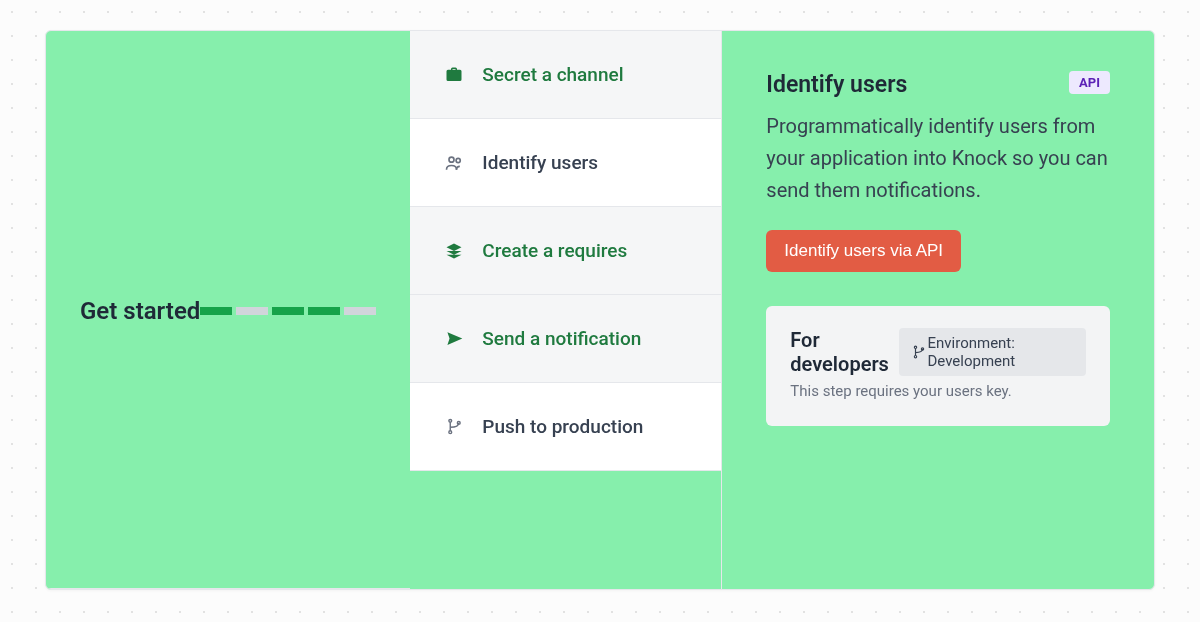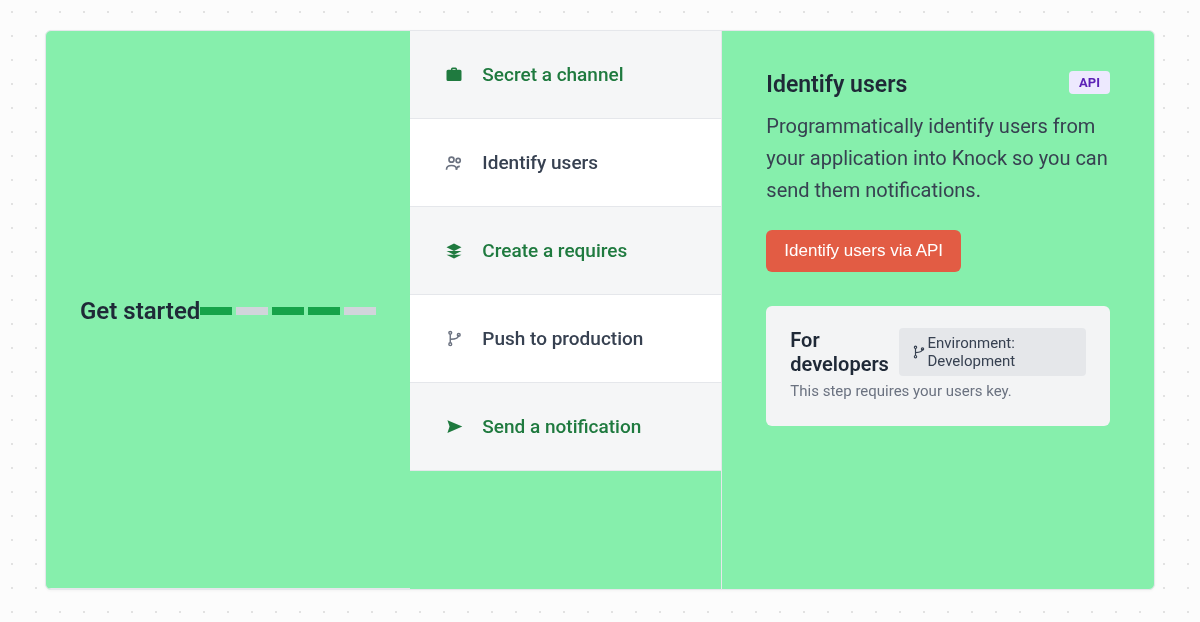--- a/index.html
+++ b/index.html
@@ -243,38 +243,38 @@
         <span>Identify users</span>
       </div>
       <div class="sidebar-item pending">
         <span class="icon">
           <svg width="18" height="18" viewBox="0 0 24 24" fill="currentColor">
               <path d="M12 2 2 7l10 5 10-5-10-5zM2 12l10 5 10-5M2 17l10 5 10-5"></path>
             </svg>
         </span>
         <span>Create a requires</span>
       </div>
+      <div class="sidebar-item pending">
+        <span class="icon">
+          <svg width="17" height="17" viewBox="0 0 24 24" fill="currentColor">
+              <path d="M2 21 23 12 2 3l3 9-3 9zm5-9 13 0"></path>
+            </svg>
+        </span>
+        <span>Send a notification</span>
+      </div>
       <div class="sidebar-item neutral">
         <span class="icon">
           <svg width="17" height="17" viewBox="0 0 24 24" fill="none" stroke="currentColor" stroke-width="2">
               <circle cx="6" cy="4" r="2"></circle>
               <circle cx="6" cy="20" r="2"></circle>
               <circle cx="18" cy="7" r="2"></circle>
               <path d="M6 6v12M6 13c6 0 12-1 12-6"></path>
             </svg>
         </span>
         <span>Push to production</span>
-      </div>
-      <div class="sidebar-item pending">
-        <span class="icon">
-          <svg width="17" height="17" viewBox="0 0 24 24" fill="currentColor">
-              <path d="M2 21 23 12 2 3l3 9-3 9zm5-9 13 0"></path>
-            </svg>
-        </span>
-        <span>Send a notification</span>
       </div>
     </div>
     <div class="main">
       <div class="main-header">
         <div class="main-title">Identify users</div>
         <span class="badge-api">API</span>
       </div>
       <div class="main-desc">Programmatically identify users from your application into Knock so you can send them notifications.</div>
       <button class="primary-btn">Identify users via API</button>
 

